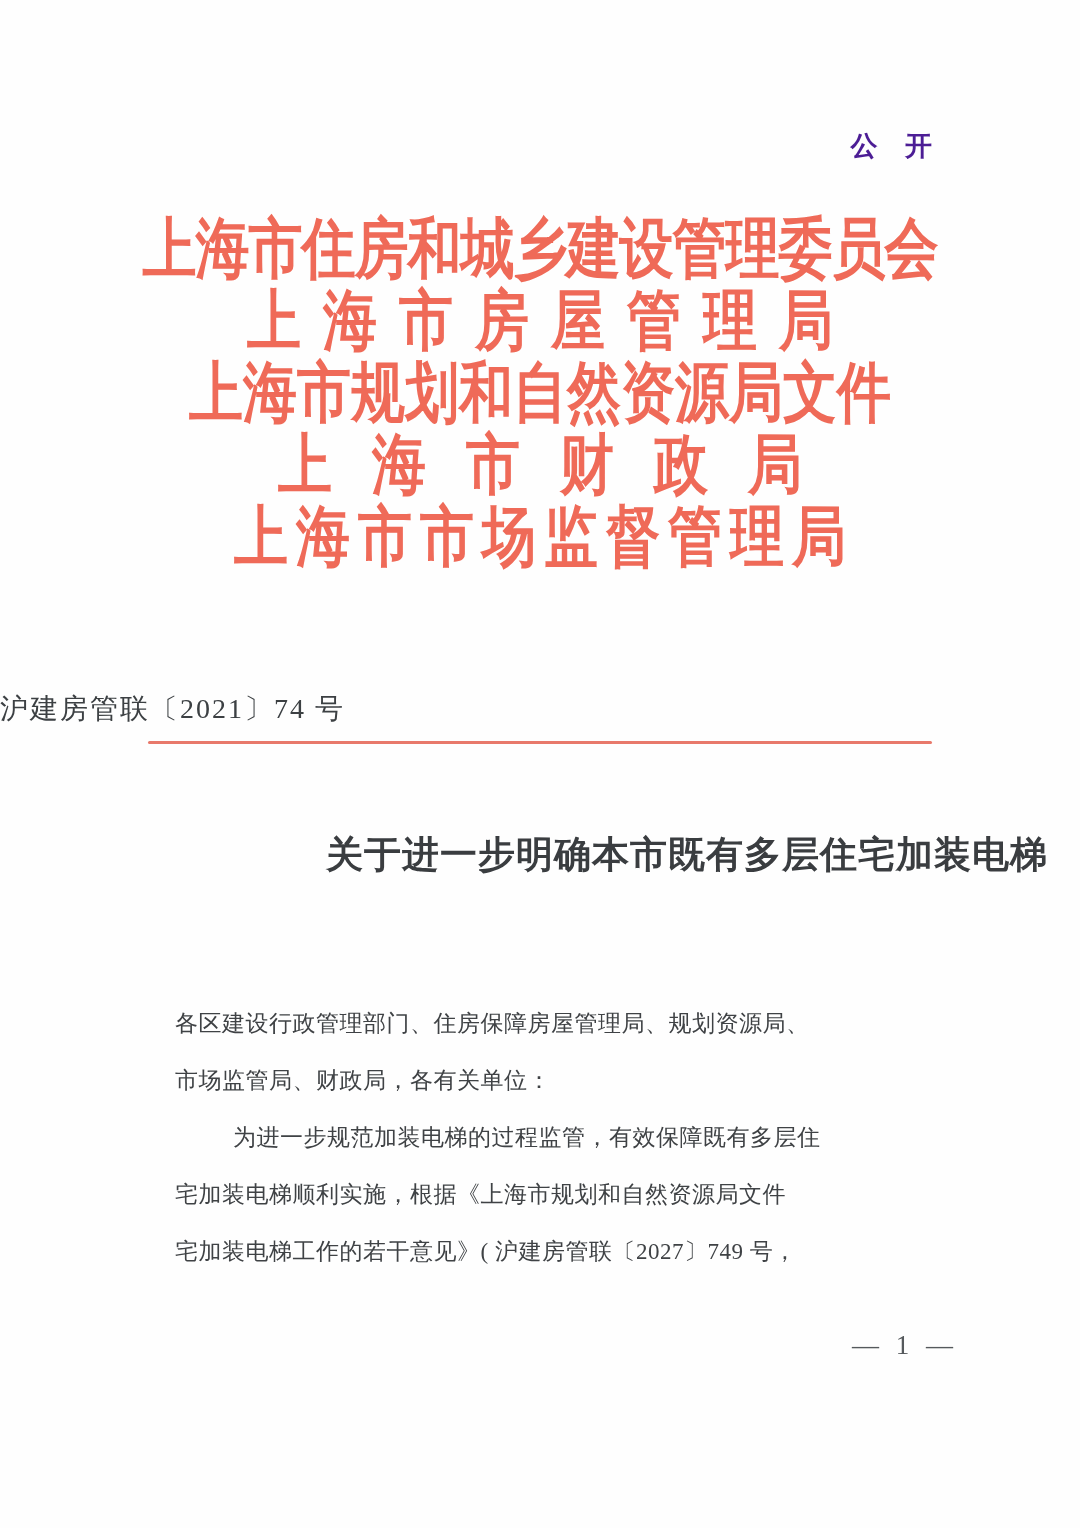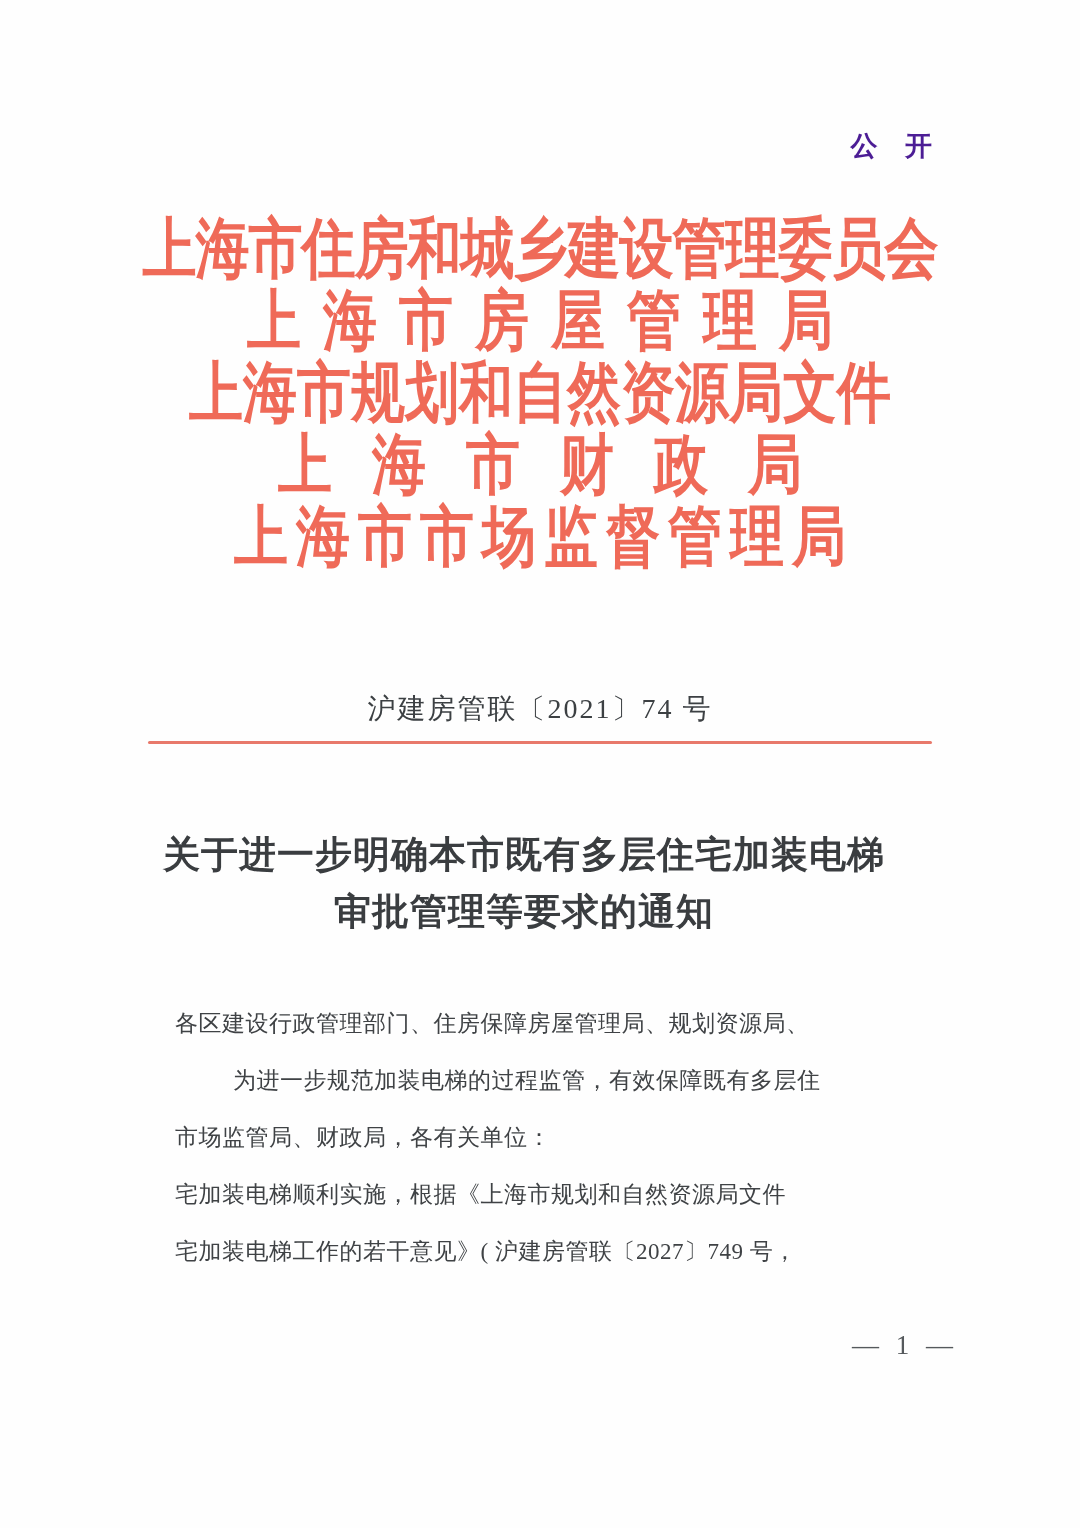--- a/index.html
+++ b/index.html
@@ -61,21 +61,21 @@
   .lh-line.l3 { font-size: 54px; letter-spacing: 0px;   margin-bottom: 18px; }
   .lh-line.l4 { font-size: 54px; letter-spacing: 40px;  text-indent: 40px; margin-bottom: 18px; }
   .lh-line.l5 { font-size: 54px; letter-spacing: 8px;   text-indent: 8px; }
 
   
   .doc-number {
     position: absolute;
     top: 690px;
     left: 0;
     width: 1080px;
-    text-align: center;
+    text-align: left;
     font-size: 28px;
     color: #3c4043;
     letter-spacing: 2px;
     font-family: "Liberation Serif", "DejaVu Serif", serif;
   }
 
   
   .red-rule {
     position: absolute;
     top: 741px;
@@ -85,21 +85,21 @@
     background: #e8796b;
     border-radius: 2px;
   }
 
   
   .doc-title {
     position: absolute;
     top: 826px;
     left: 0;
     width: 1048px;
-    text-align: center;
+    text-align: right;
     font-size: 37px;
     font-weight: bold;
     color: #3a3d40;
     line-height: 1.55;
     letter-spacing: 1px;
     font-family: "Liberation Serif", "DejaVu Serif", serif;
   }
   .doc-title .tl { display: block; white-space: nowrap; }
 
   
@@ -143,26 +143,25 @@
     <div class="lh-line l4">上海市财政局</div>
     <div class="lh-line l5">上海市市场监督管理局</div>
   </div>
 
   <div class="doc-number">沪建房管联〔2021〕74 号</div>
 
   <div class="red-rule"></div>
 
   <div class="doc-title">
     <span class="tl">关于进一步明确本市既有多层住宅加装电梯</span>
-    <span class="tl">审批管理等要求的通知</span>
   </div>
 
   <div class="body-block">
     <div class="body-line">各区建设行政管理部门、住房保障房屋管理局、规划资源局、</div>
+    <div class="body-line">市场监管局、财政局，各有关单位：</div>
     <div class="body-line indent">为进一步规范加装电梯的过程监管，有效保障既有多层住</div>
-    <div class="body-line">市场监管局、财政局，各有关单位：</div>
     <div class="body-line">宅加装电梯顺利实施，根据《上海市规划和自然资源局文件</div>
     <div class="body-line">宅加装电梯工作的若干意见》( 沪建房管联〔2027〕749 号，</div>
   </div>
 
   <div class="page-number">— 1 —</div>
 
 </div>
 
 </body></html>

